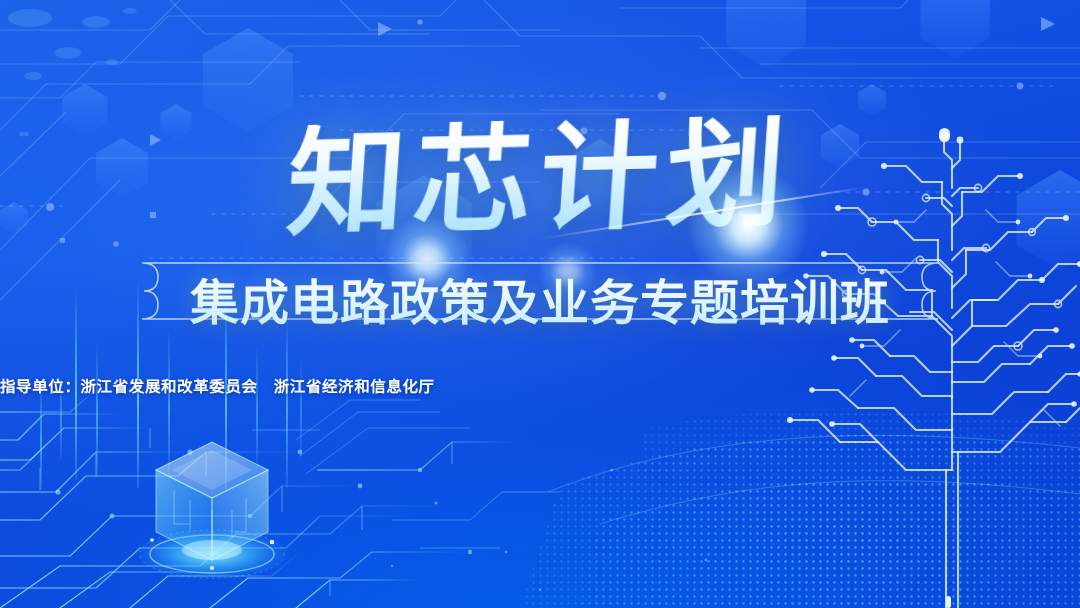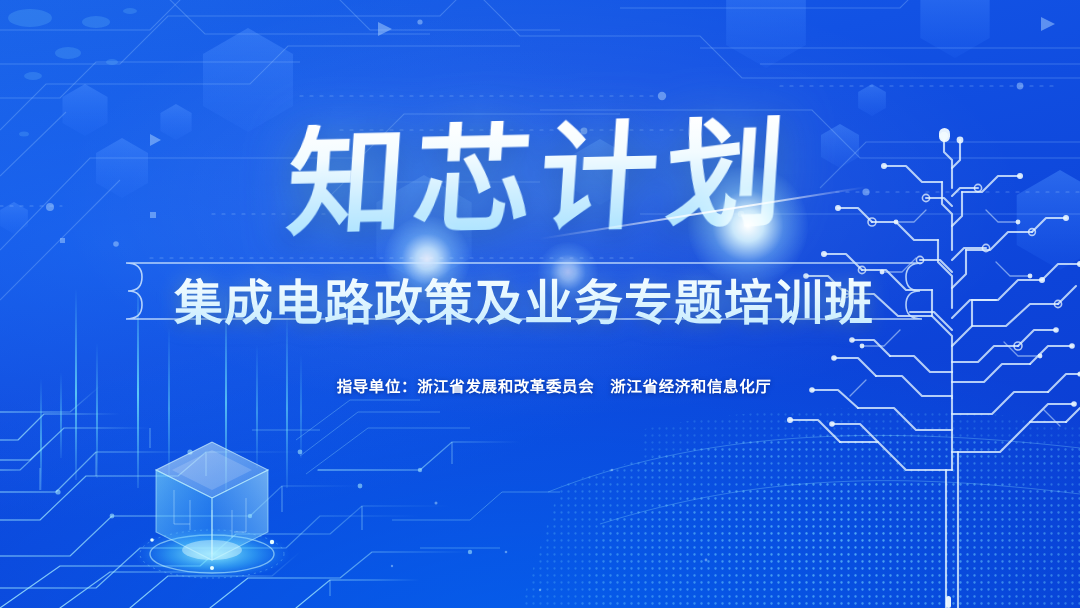--- a/index.html
+++ b/index.html
@@ -51,37 +51,37 @@
   .flare.f2{width:86px;height:86px;left:96px;top:96px;opacity:.85;}
   .flare.f3{width:60px;height:60px;left:250px;top:122px;opacity:.6;}
   .flare-streak{
     position:absolute;left:250px;top:92px;width:330px;height:2px;
     background:linear-gradient(90deg,rgba(255,255,255,0) 0%,rgba(255,255,255,.75) 45%,rgba(255,255,255,.9) 62%,rgba(255,255,255,0) 100%);
     transform:rotate(-9deg);mix-blend-mode:screen;pointer-events:none;filter:blur(.4px);
   }
 
   
   .banner{
-    position:absolute;left:92px;top:261px;width:864px;height:74px;text-align:center;
+    position:absolute;left:108px;top:261px;width:864px;height:74px;text-align:center;
   }
   .banner svg{position:absolute;inset:0;width:100%;height:100%;}
   .subtitle{
     position:absolute;inset:0;display:flex;align-items:center;justify-content:center;
     font-family:"DejaVu Sans","Liberation Sans",sans-serif;
     font-weight:700;font-size:49px;letter-spacing:1px;white-space:nowrap;
     background:linear-gradient(180deg,#ffffff 0%,#eaf9ff 40%,#bfe9ff 100%);
     -webkit-background-clip:text;background-clip:text;color:transparent;
     -webkit-text-fill-color:transparent;
     filter:drop-shadow(0 0 10px rgba(150,225,255,.45)) drop-shadow(0 3px 6px rgba(0,25,100,.4));
   }
 
   
   .orgs{
     position:absolute;left:0;right:0;top:374px;
-    display:flex;flex-direction:column;align-items:center;gap:4px;margin-left:28px;
+    display:flex;flex-direction:column;gap:4px;
   }
   .org-line{
     font-family:"DejaVu Sans","Liberation Sans",sans-serif;
     font-weight:700;font-size:15.5px;letter-spacing:.6px;color:#ffffff;
     white-space:nowrap;text-shadow:0 1px 4px rgba(0,25,95,.55);
   }
 
   
   .chip{position:absolute;left:112px;top:418px;width:200px;height:178px;pointer-events:none;}
   .chip svg{width:100%;height:100%;}

